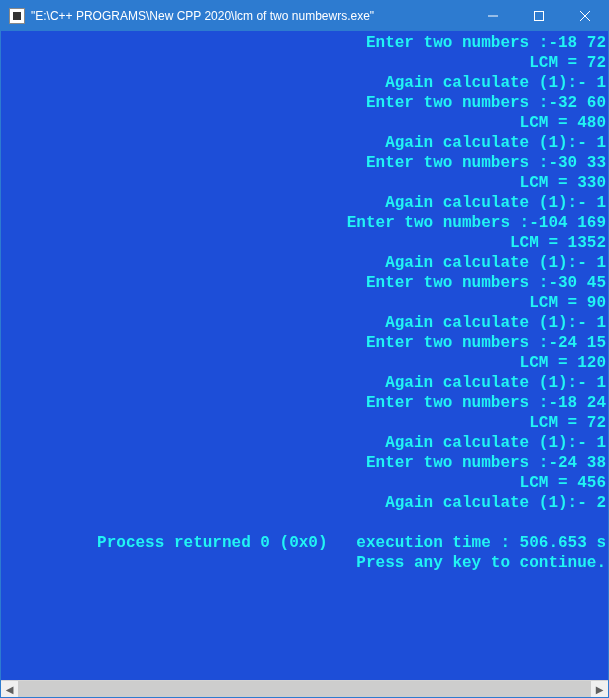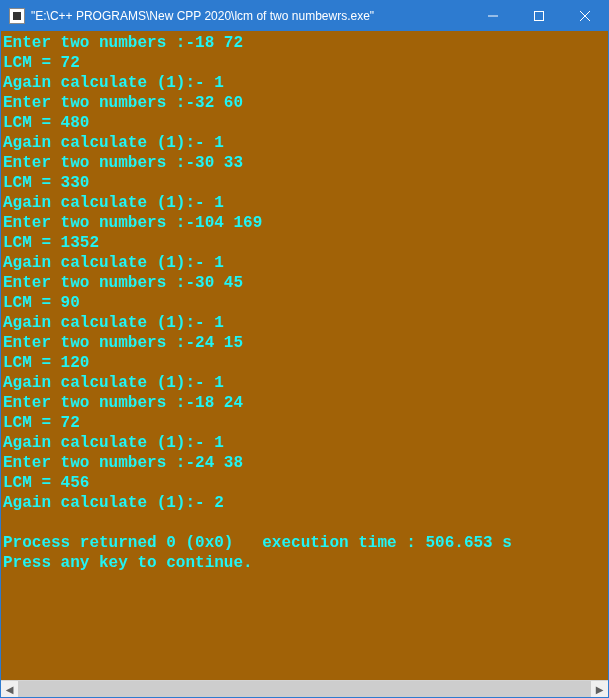--- a/index.html
+++ b/index.html
@@ -57,29 +57,30 @@
     width: 46px;
     height: 100%;
     display: flex;
     align-items: center;
     justify-content: center;
     color: #fff;
   }
   .titlebar .ctrl svg { display:block; }
   .console {
     flex: 1 1 auto;
-    background: #a16207;
+    background: #1d4ed8;
     color: #21f4f4;
     font-family: Consolas, "Courier New", monospace;
     font-size: 16px;
     line-height: 20px;
     padding: 2px 2px 0 2px;
     white-space: pre;
     overflow: hidden;
     font-weight: bold;
+    text-align: right;
   }
   .scrollbar-h {
     height: 17px;
     background: #f0f0f0;
     display: flex;
     align-items: stretch;
     flex: 0 0 auto;
     border-top: 1px solid #d4d4d4;
   }
   .scrollbar-h .arrow {

